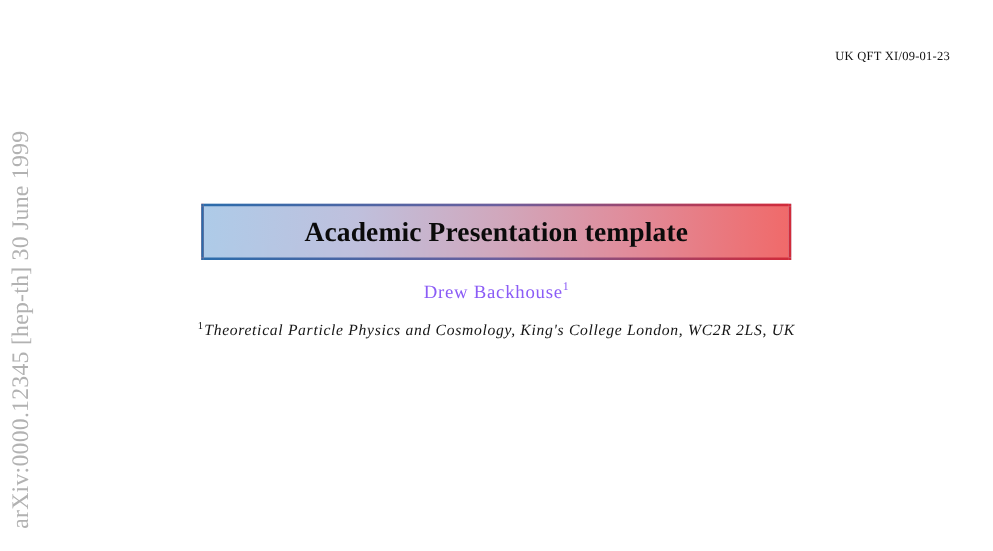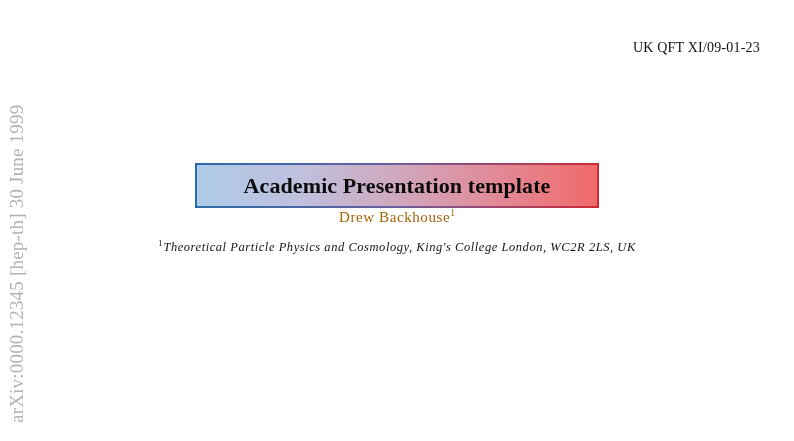--- a/index.html
+++ b/index.html
@@ -40,42 +40,42 @@
     letter-spacing: 0.2px;
     color: #b2b2b2;
     user-select: none;
   }
 
   
   .header-note {
     position: absolute;
     top: 40px;
     right: 34px;
-    font-size: 14px;
+    font-size: 10px;
     letter-spacing: 0.2px;
     color: #111111;
     white-space: nowrap;
   }
 
   
   .center-block {
     position: absolute;
     left: 0;
     right: 0;
     top: 163px;
     display: flex;
     flex-direction: column;
     align-items: center;
   }
 
   
   .title-box {
     position: relative;
     box-sizing: border-box;
-    width: 404px;
+    width: 472px;
     height: 45px;
     display: flex;
     align-items: center;
     justify-content: center;
     background-image: linear-gradient(
         to right,
         #aecbe8 0%,
         #bfc0dd 26%,
         #d0a8bd 50%,
         #e08d9c 72%,
@@ -93,23 +93,24 @@
     font-weight: bold;
     font-size: 22px;
     line-height: 1;
     letter-spacing: 0.1px;
     color: #0b0b0b;
     white-space: nowrap;
   }
 
   
   .author-line {
+    margin-top: 17px;
     font-size: 15px;
     letter-spacing: 0.6px;
-    color: #a16207;
+    color: #8b5cf6;
     white-space: nowrap;
   }
   .author-line .sup {
     font-size: 9.5px;
     vertical-align: super;
     letter-spacing: 0;
   }
 
   
   .affiliation-line {

